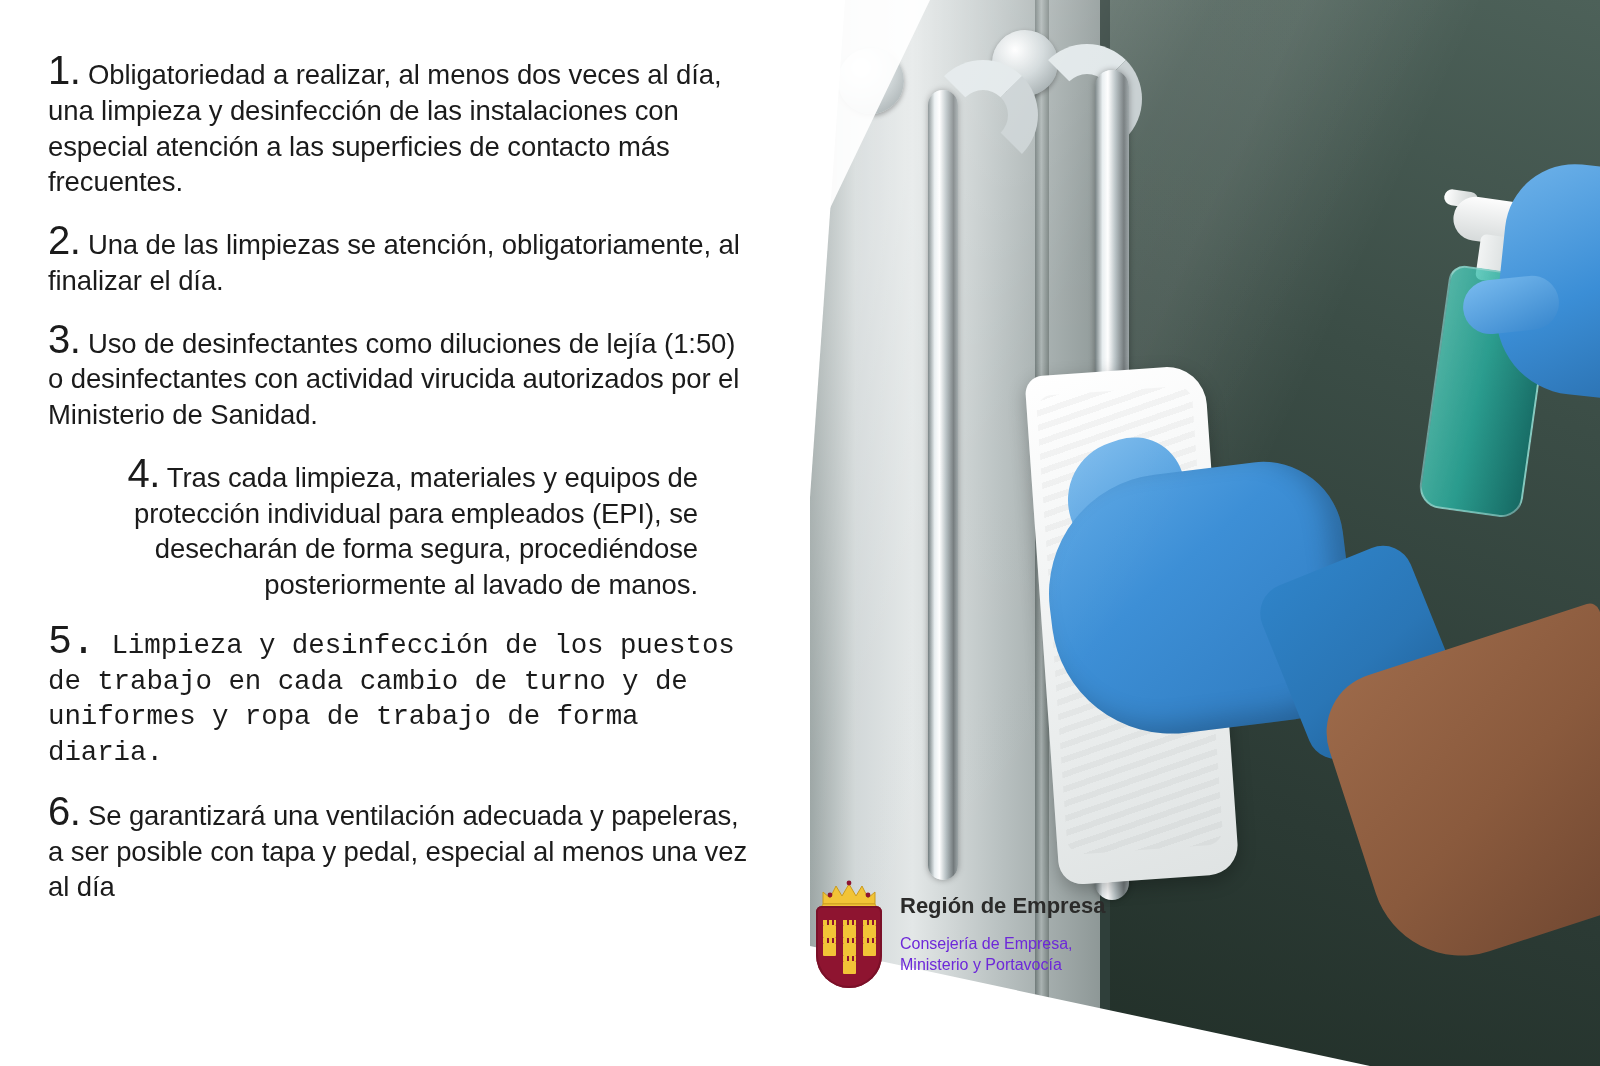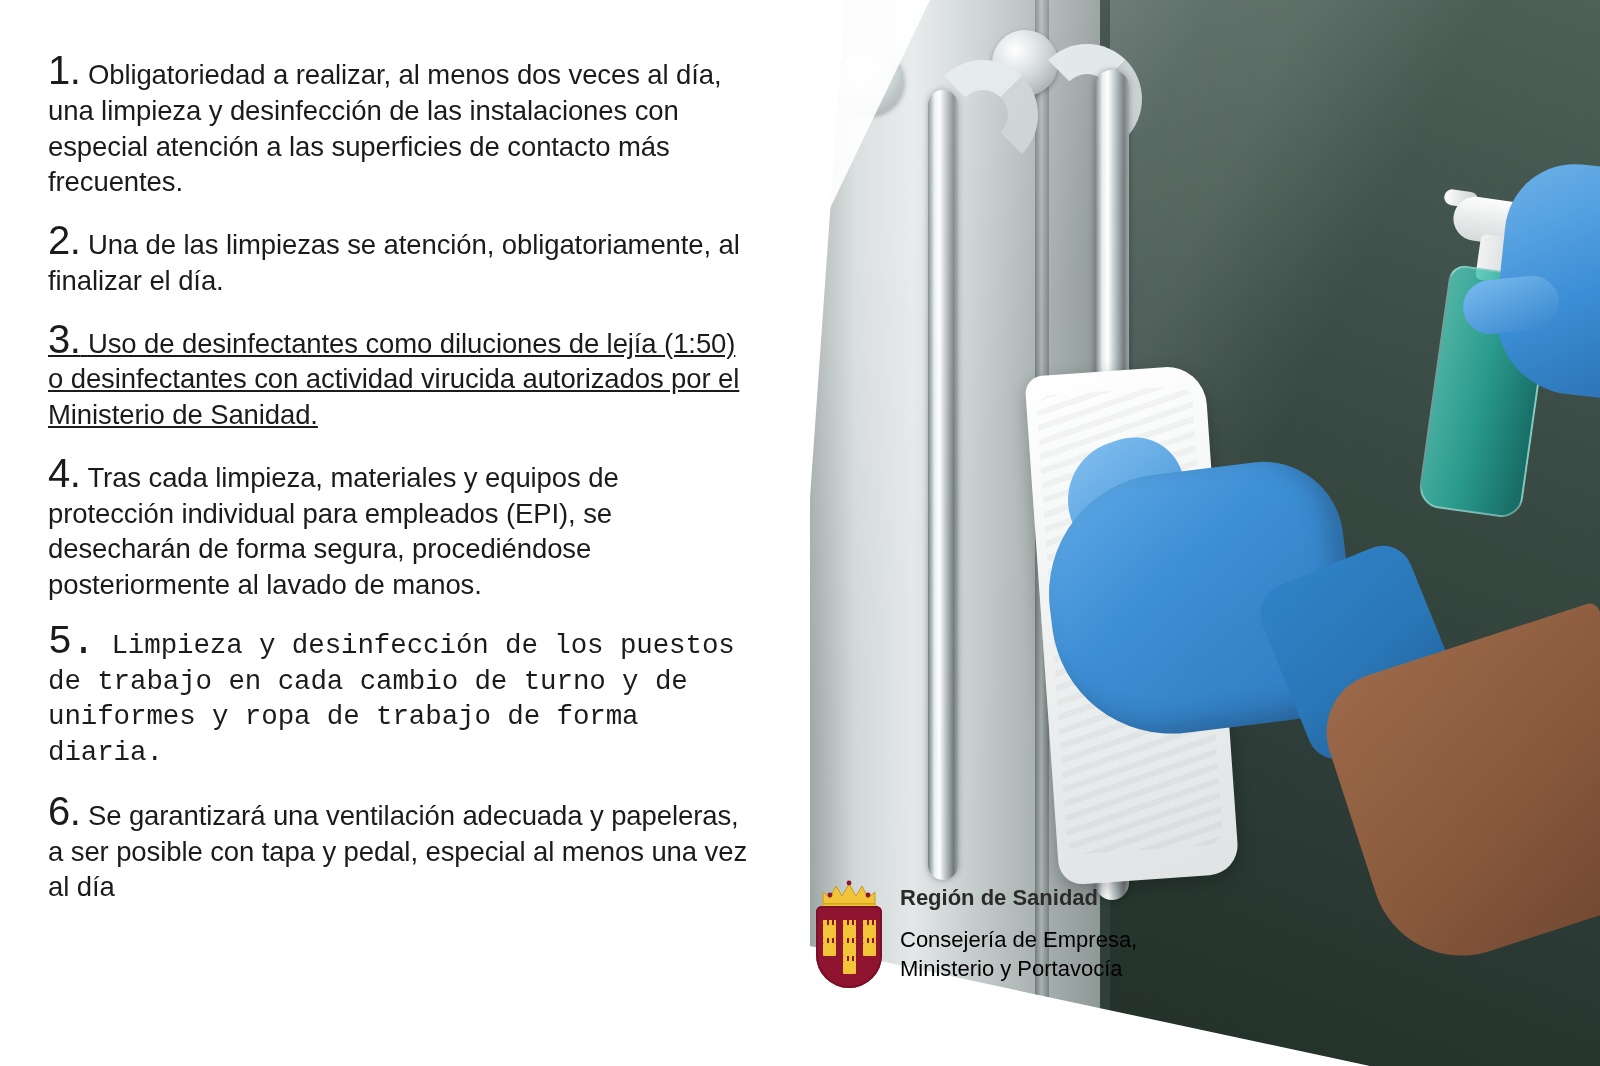--- a/index.html
+++ b/index.html
@@ -300,22 +300,22 @@
     letter-spacing: -0.1px;
   }
   .item .num {
     font-size: 40px;
     line-height: 1;
     font-weight: 400;
     letter-spacing: -0.5px;
   }
   .item.i1 { margin-top: 14px; max-width: 700px; }
   .item.i2 { max-width: 748px; }
-  .item.i3 { max-width: 700px; text-decoration: underline; }
-  .item.i4 { max-width: 650px; }
+  .item.i3 { max-width: 700px; }
+  .item.i4 { max-width: 650px; text-align: right; }
   .item.i5 { max-width: 735px; font-family: Liberation Mono, monospace; }
   .item.i6 { max-width: 715px; }
 
   
   .logo-block {
     position: absolute;
     left: 812px;
     bottom: 78px;
     z-index: 5;
     display: flex;
@@ -376,23 +376,23 @@
   .logo-text {
     color: #3c3c3b;
   }
   .logo-text .brand {
     font-size: 22px;
     font-weight: 700;
     color: #2b2b2a;
     line-height: 1.15;
   }
   .logo-text .dept {
-    font-size: 22px;
+    font-size: 16px;
     line-height: 1.28;
-    color: #000000;
+    color: #6d28d9;
     margin-top: 16px;
   }
 </style>
 </head>
 <body>
 
 <div id="poster">
 
   <div class="photo">
     <div class="greenery"></div>
@@ -485,21 +485,21 @@
             <span class="castle"></span>
             <span class="castle"></span>
           </div>
           <div class="row">
             <span class="castle"></span>
           </div>
         </div>
       </div>
     </div>
     <div class="logo-text">
-      <div class="brand">Región de Sanidad</div>
+      <div class="brand">Región de Empresa</div>
       <div class="dept">
         <div>Consejería de Empresa,</div>
         <div>Ministerio y Portavocía</div>
       </div>
     </div>
   </div>
 
 </div>
 
 </body></html>

